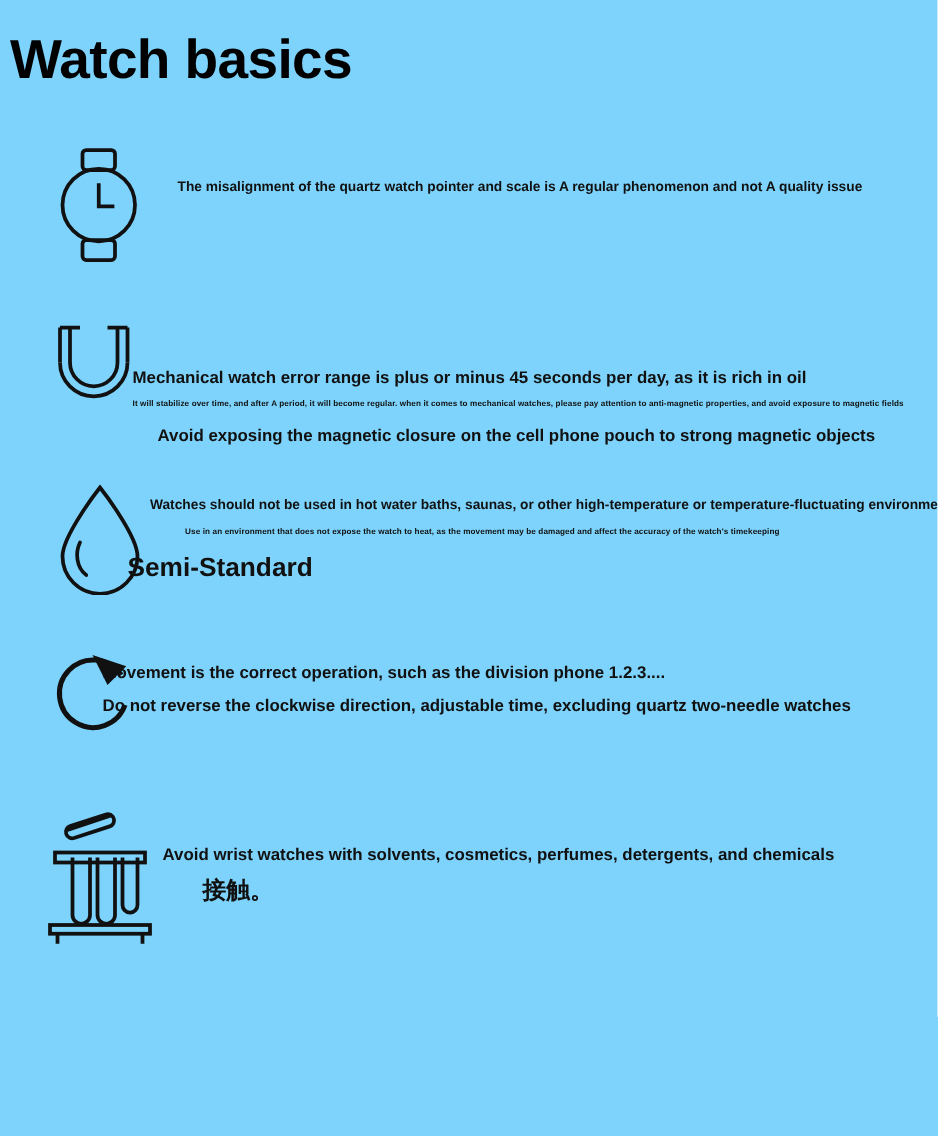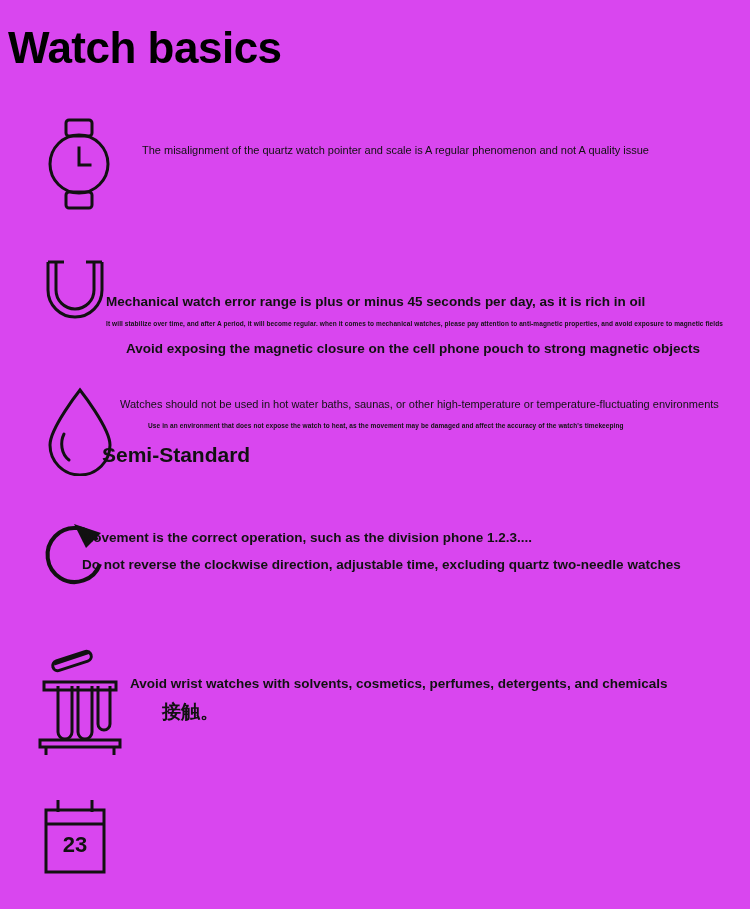--- a/index.html
+++ b/index.html
@@ -8,21 +8,21 @@
     width: 750px; height: 909px;
     background: #ffffff;
     font-family: "Liberation Sans", sans-serif;
     color: #111111;
     overflow: hidden;
   }
   .page {
     position: relative;
     width: 750px;
     height: 909px;
-    background: #d946ef;
+    background: #7dd3fc;
   }
   .title {
     position: absolute;
     left: 8px;
     top: 24px;
     font-size: 44px;
     font-weight: bold;
     letter-spacing: -0.5px;
     line-height: 1.1;
     color: #000;
@@ -37,21 +37,21 @@
     display: block;
   }
   .lines {
     position: absolute;
   }
   .line {
     white-space: nowrap;
     color: #111;
   }
   
-  .t-sm { font-size: 11px; font-weight: normal; }
+  .t-sm { font-size: 11px; font-weight: bold; }
   .t-xs { font-size: 6.5px; font-weight: bold; letter-spacing: 0.1px; }
   .t-md { font-size: 13.5px; font-weight: bold; }
   .t-lg { font-size: 19px; font-weight: bold; }
   .t-xl { font-size: 21px; font-weight: bold; }
 
   svg { display: block; }
 </style>
 </head>
 <body>
 
@@ -136,24 +136,15 @@
         <line x1="82" y1="101" x2="82" y2="109" stroke="#111" stroke-width="3"></line>
       </svg>
     </div>
     <div class="lines" style="left:130px; top:32px;">
       <div class="line t-md" style="margin-bottom:8px;">Avoid wrist watches with solvents, cosmetics, perfumes, detergents, and chemicals</div>
       <div class="line t-lg" style="margin-left:32px;">接触。</div>
     </div>
   </div>
 
   <div class="section" style="top:790px;height:110px;">
-    <div class="icon-box" style="left:40px; top:8px;">
-      <svg width="74" height="86" viewBox="0 0 74 86">
-        <line x1="18" y1="2" x2="18" y2="14" stroke="#111" stroke-width="3"></line>
-        <line x1="52" y1="2" x2="52" y2="14" stroke="#111" stroke-width="3"></line>
-        <rect x="6" y="12" width="58" height="62" fill="none" stroke="#111" stroke-width="3"></rect>
-        <line x1="6" y1="26" x2="64" y2="26" stroke="#111" stroke-width="3"></line>
-      </svg>
-      <div style="position:absolute; left:6px; top:34px; width:58px; text-align:center; font-size:22px; font-weight:bold; color:#111;">23</div>
-    </div>
   </div>
 
 </div>
 
 </body></html>

